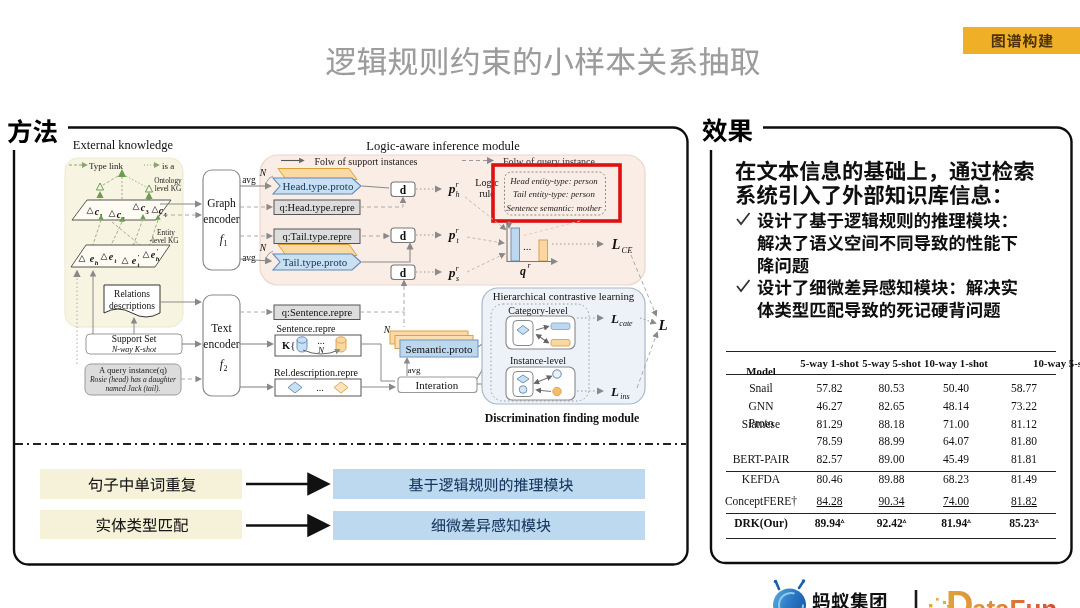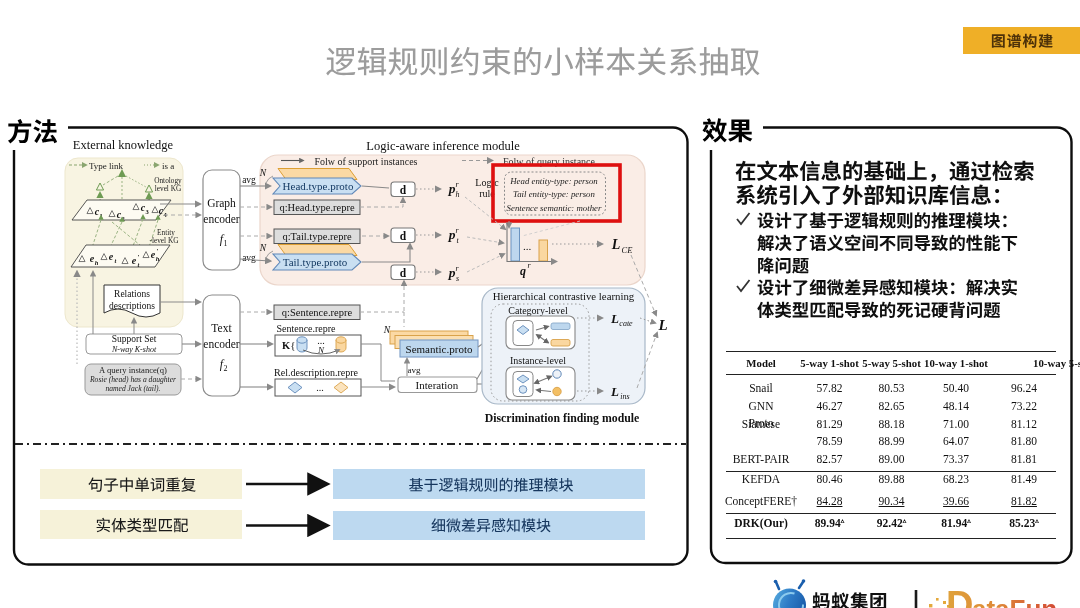--- a/index.html
+++ b/index.html
@@ -599,57 +599,57 @@
         </linearGradient>
       </defs>
 <text x="946" y="591" font-family="Liberation Sans" font-weight="bold" fill="url(#dfg)"><tspan font-size="38">D</tspan><tspan font-size="26" dx="-1.5">ataFun</tspan></text>
 <rect x="1050.5" y="584" width="6.5" height="6.5" fill="#CE3A33" rx="1.5"></rect>
 </svg>
 <div class="trule" style="top:324px"></div>
 <div class="trule" style="top:346.5px"></div>
 <div class="trule" style="top:443.5px"></div>
 <div class="trule" style="top:486px"></div>
 <div class="trule" style="top:510.5px"></div>
-<div class="tc th" style="left:761px;top:336px">Model</div>
+<div class="tc th" style="left:761px;top:344px">Model</div>
 <div class="tc th" style="left:829.5px;top:336px">5-way 1-shot</div>
 <div class="tc th" style="left:891.5px;top:336px">5-way 5-shot</div>
 <div class="tc th" style="left:956px;top:336px">10-way 1-shot</div>
 <div class="tc th" style="left:1065px;top:336px">10-way 5-shot</div>
 <div class="tc" style="left:761px;top:361px">Snail</div>
 <div class="tc" style="left:829.5px;top:361px">57.82</div>
 <div class="tc" style="left:891.5px;top:361px">80.53</div>
 <div class="tc" style="left:956px;top:361px">50.40</div>
-<div class="tc" style="left:1024px;top:361px">96.24</div>
+<div class="tc" style="left:1024px;top:361px">58.77</div>
 <div class="tc" style="left:761px;top:379px">GNN</div>
 <div class="tc" style="left:829.5px;top:379px">46.27</div>
 <div class="tc" style="left:891.5px;top:379px">82.65</div>
 <div class="tc" style="left:956px;top:379px">48.14</div>
 <div class="tc" style="left:1024px;top:379px">73.22</div>
 <div class="tc" style="left:761px;top:396.5px">Siamese</div>
 <div class="tc" style="left:829.5px;top:396.5px">81.29</div>
 <div class="tc" style="left:891.5px;top:396.5px">88.18</div>
 <div class="tc" style="left:956px;top:396.5px">71.00</div>
 <div class="tc" style="left:1024px;top:396.5px">81.12</div>
 <div class="tc" style="left:761px;top:396px">Proto</div>
 <div class="tc" style="left:829.5px;top:414px">78.59</div>
 <div class="tc" style="left:891.5px;top:414px">88.99</div>
 <div class="tc" style="left:956px;top:414px">64.07</div>
 <div class="tc" style="left:1024px;top:414px">81.80</div>
 <div class="tc" style="left:761px;top:432px">BERT-PAIR</div>
 <div class="tc" style="left:829.5px;top:432px">82.57</div>
 <div class="tc" style="left:891.5px;top:432px">89.00</div>
-<div class="tc" style="left:956px;top:432px">73.37</div>
+<div class="tc" style="left:956px;top:432px">45.49</div>
 <div class="tc" style="left:1024px;top:432px">81.81</div>
 <div class="tc" style="left:761px;top:452px">KEFDA</div>
 <div class="tc" style="left:829.5px;top:452px">80.46</div>
 <div class="tc" style="left:891.5px;top:452px">89.88</div>
 <div class="tc" style="left:956px;top:452px">68.23</div>
 <div class="tc" style="left:1024px;top:452px">81.49</div>
 <div class="tc" style="left:761px;top:474px">ConceptFERE†</div>
 <div class="tc tu" style="left:829.5px;top:474px">84.28</div>
 <div class="tc tu" style="left:891.5px;top:474px">90.34</div>
-<div class="tc tu" style="left:956px;top:474px">39.66</div>
+<div class="tc tu" style="left:956px;top:474px">74.00</div>
 <div class="tc tu" style="left:1024px;top:474px">81.82</div>
 <div class="tc tb" style="left:761px;top:496px">DRK(Our)</div>
 <div class="tc tb" style="left:829.5px;top:496px">89.94<sup class="dl">▵</sup></div>
 <div class="tc tb" style="left:891.5px;top:496px">92.42<sup class="dl">▵</sup></div>
 <div class="tc tb" style="left:956px;top:496px">81.94<sup class="dl">▵</sup></div>
 <div class="tc tb" style="left:1024px;top:496px">85.23<sup class="dl">▵</sup></div>
 </div>
 </body></html>

